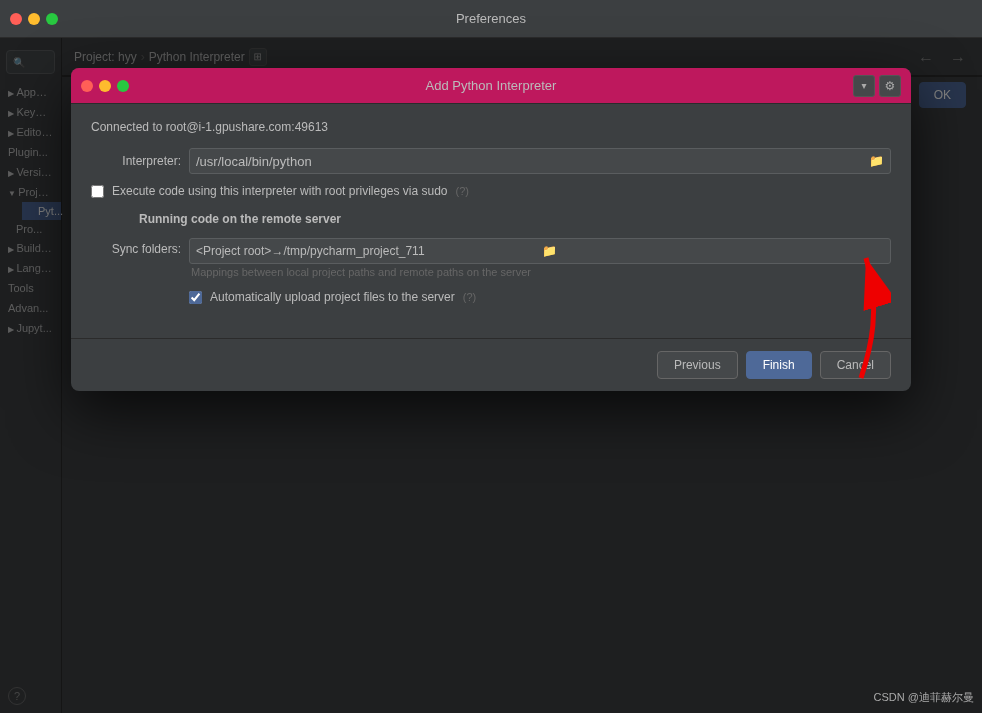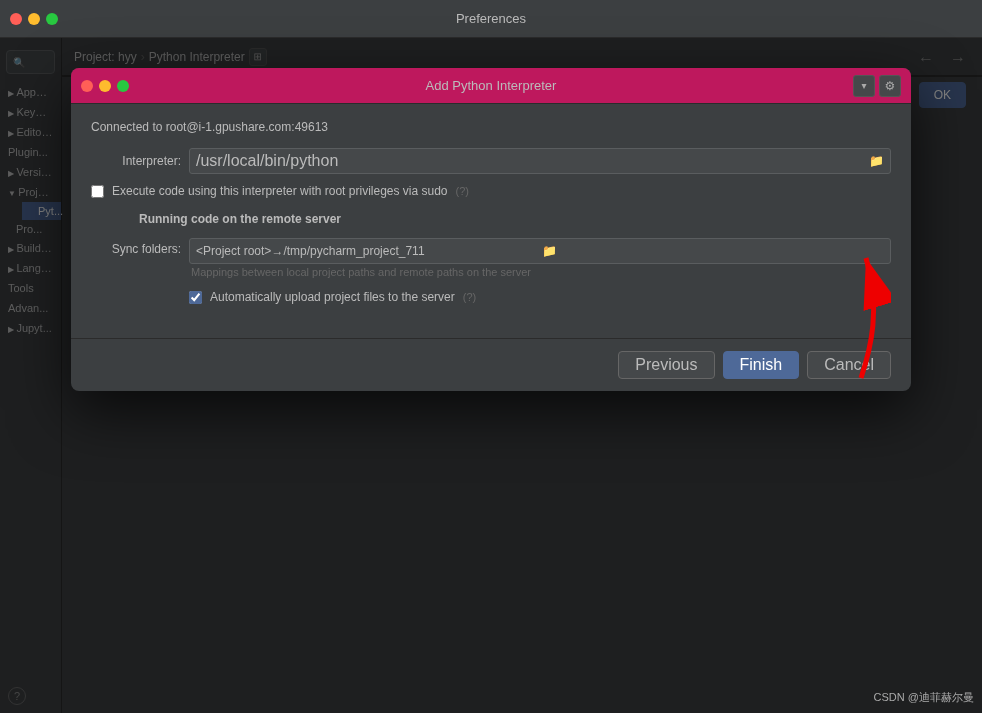--- a/index.html
+++ b/index.html
@@ -283,21 +283,21 @@
       border: 1px solid #5a5d5f;
       border-radius: 3px;
       height: 26px;
       padding: 0 6px;
     }
     .form-input-wrap input {
       background: transparent;
       border: none;
       outline: none;
       color: #bbb;
-      font-size: 16px;
+      font-size: 13px;
       flex: 1;
       width: 100%;
     }
     .folder-icon {
       color: #888;
       font-size: 12px;
       cursor: pointer;
       margin-left: 4px;
     }
 
@@ -376,21 +376,21 @@
       align-items: center;
       justify-content: flex-end;
       padding: 12px 20px;
       gap: 8px;
       border-top: 1px solid #2b2b2b;
     }
     .btn {
       height: 28px;
       padding: 0 16px;
       border-radius: 4px;
-      font-size: 16px;
+      font-size: 12px;
       cursor: pointer;
       border: 1px solid #555;
     }
     .btn-default {
       background: #45484a;
       color: #bbb;
       border-color: #666;
     }
     .btn-primary {
       background: #4e6998;

